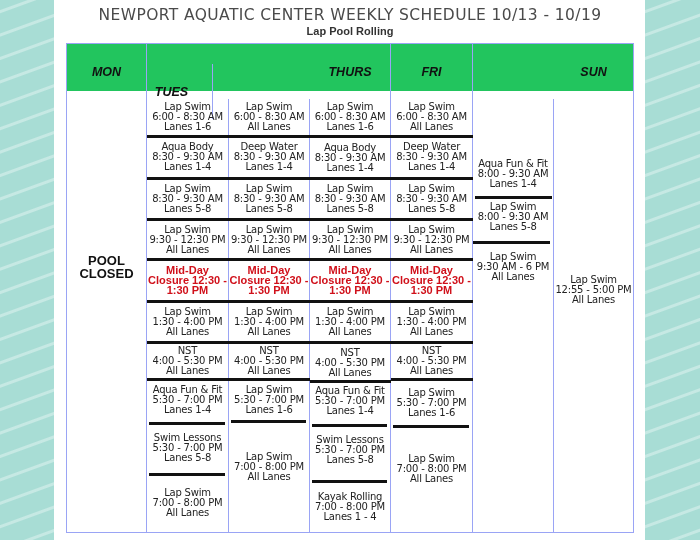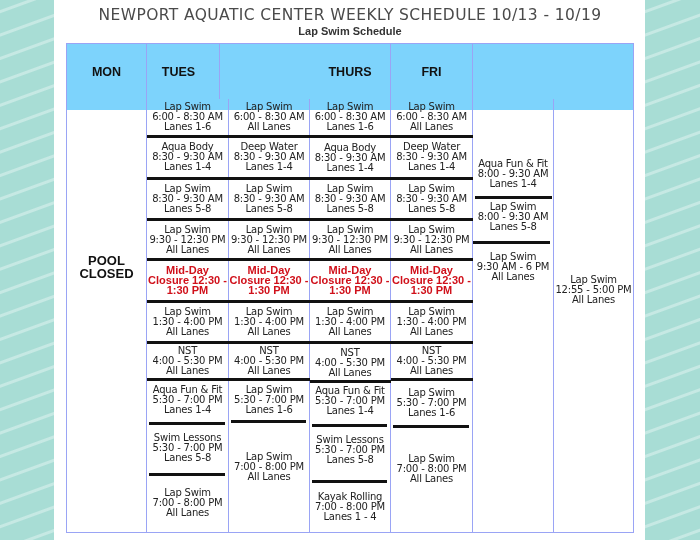--- a/index.html
+++ b/index.html
@@ -25,22 +25,23 @@
     position: absolute; left: 66px; width: 568px; top: 25px;
     text-align: center; font-size: 11px; font-weight: bold; color: #333;
     font-family: "Liberation Sans", sans-serif;
   }
 
   .table {
     position: absolute; left: 66px; top: 43px; width: 568px; height: 490px;
     border: 1.5px solid #9aa4f5;
   }
   .header-row {
-    position: absolute; left: 0; top: 0; width: 100%; height: 66px;
-    background: #7dd3fc;
+    position: absolute; left: 0; top: 0; width: 100%; height: 47px;
+    background: #22c55e;
+    font-style: italic;
   }
   .hcell {
     position: absolute; top: 0; height: 55px;
     display: flex; align-items: center; justify-content: center;
     font-family: "Liberation Sans", sans-serif; font-weight: bold; font-size: 12.5px; color: #111;
     border-right: 1.5px solid #9aa4f5;
   }
   .hcell.last { border-right: none; }
 
   .col {
@@ -69,28 +70,29 @@
   }
   .pool-closed span { display: block; }
 </style>
 </head>
 <body>
 
 <div class="wave-strip wave-left"></div>
 <div class="wave-strip wave-right"></div>
 
 <div class="title">NEWPORT AQUATIC CENTER WEEKLY SCHEDULE 10/13 - 10/19</div>
-<div class="subtitle">Lap Swim Schedule</div>
+<div class="subtitle">Lap Pool Rolling</div>
 
 <div class="table">
   <div class="header-row">
     <div class="hcell" style="left:0;width:80px;">MON</div>
-    <div class="hcell" style="left:71px;width:82px;">TUES</div>
+    <div class="hcell" style="left:64px;width:82px;margin-top:20px;">TUES</div>
     <div class="hcell" style="left:243px;width:81px;">THURS</div>
     <div class="hcell" style="left:324px;width:82px;">FRI</div>
+    <div class="hcell last" style="left:487px;width:79px;">SUN</div>
   </div>
 
   <div class="col" style="left:0;width:80px;">
     <div class="pool-closed">
       <span>POOL</span>
       <span>CLOSED</span>
     </div>
   </div>
 
   <div class="col" style="left:80px;width:82px;">

